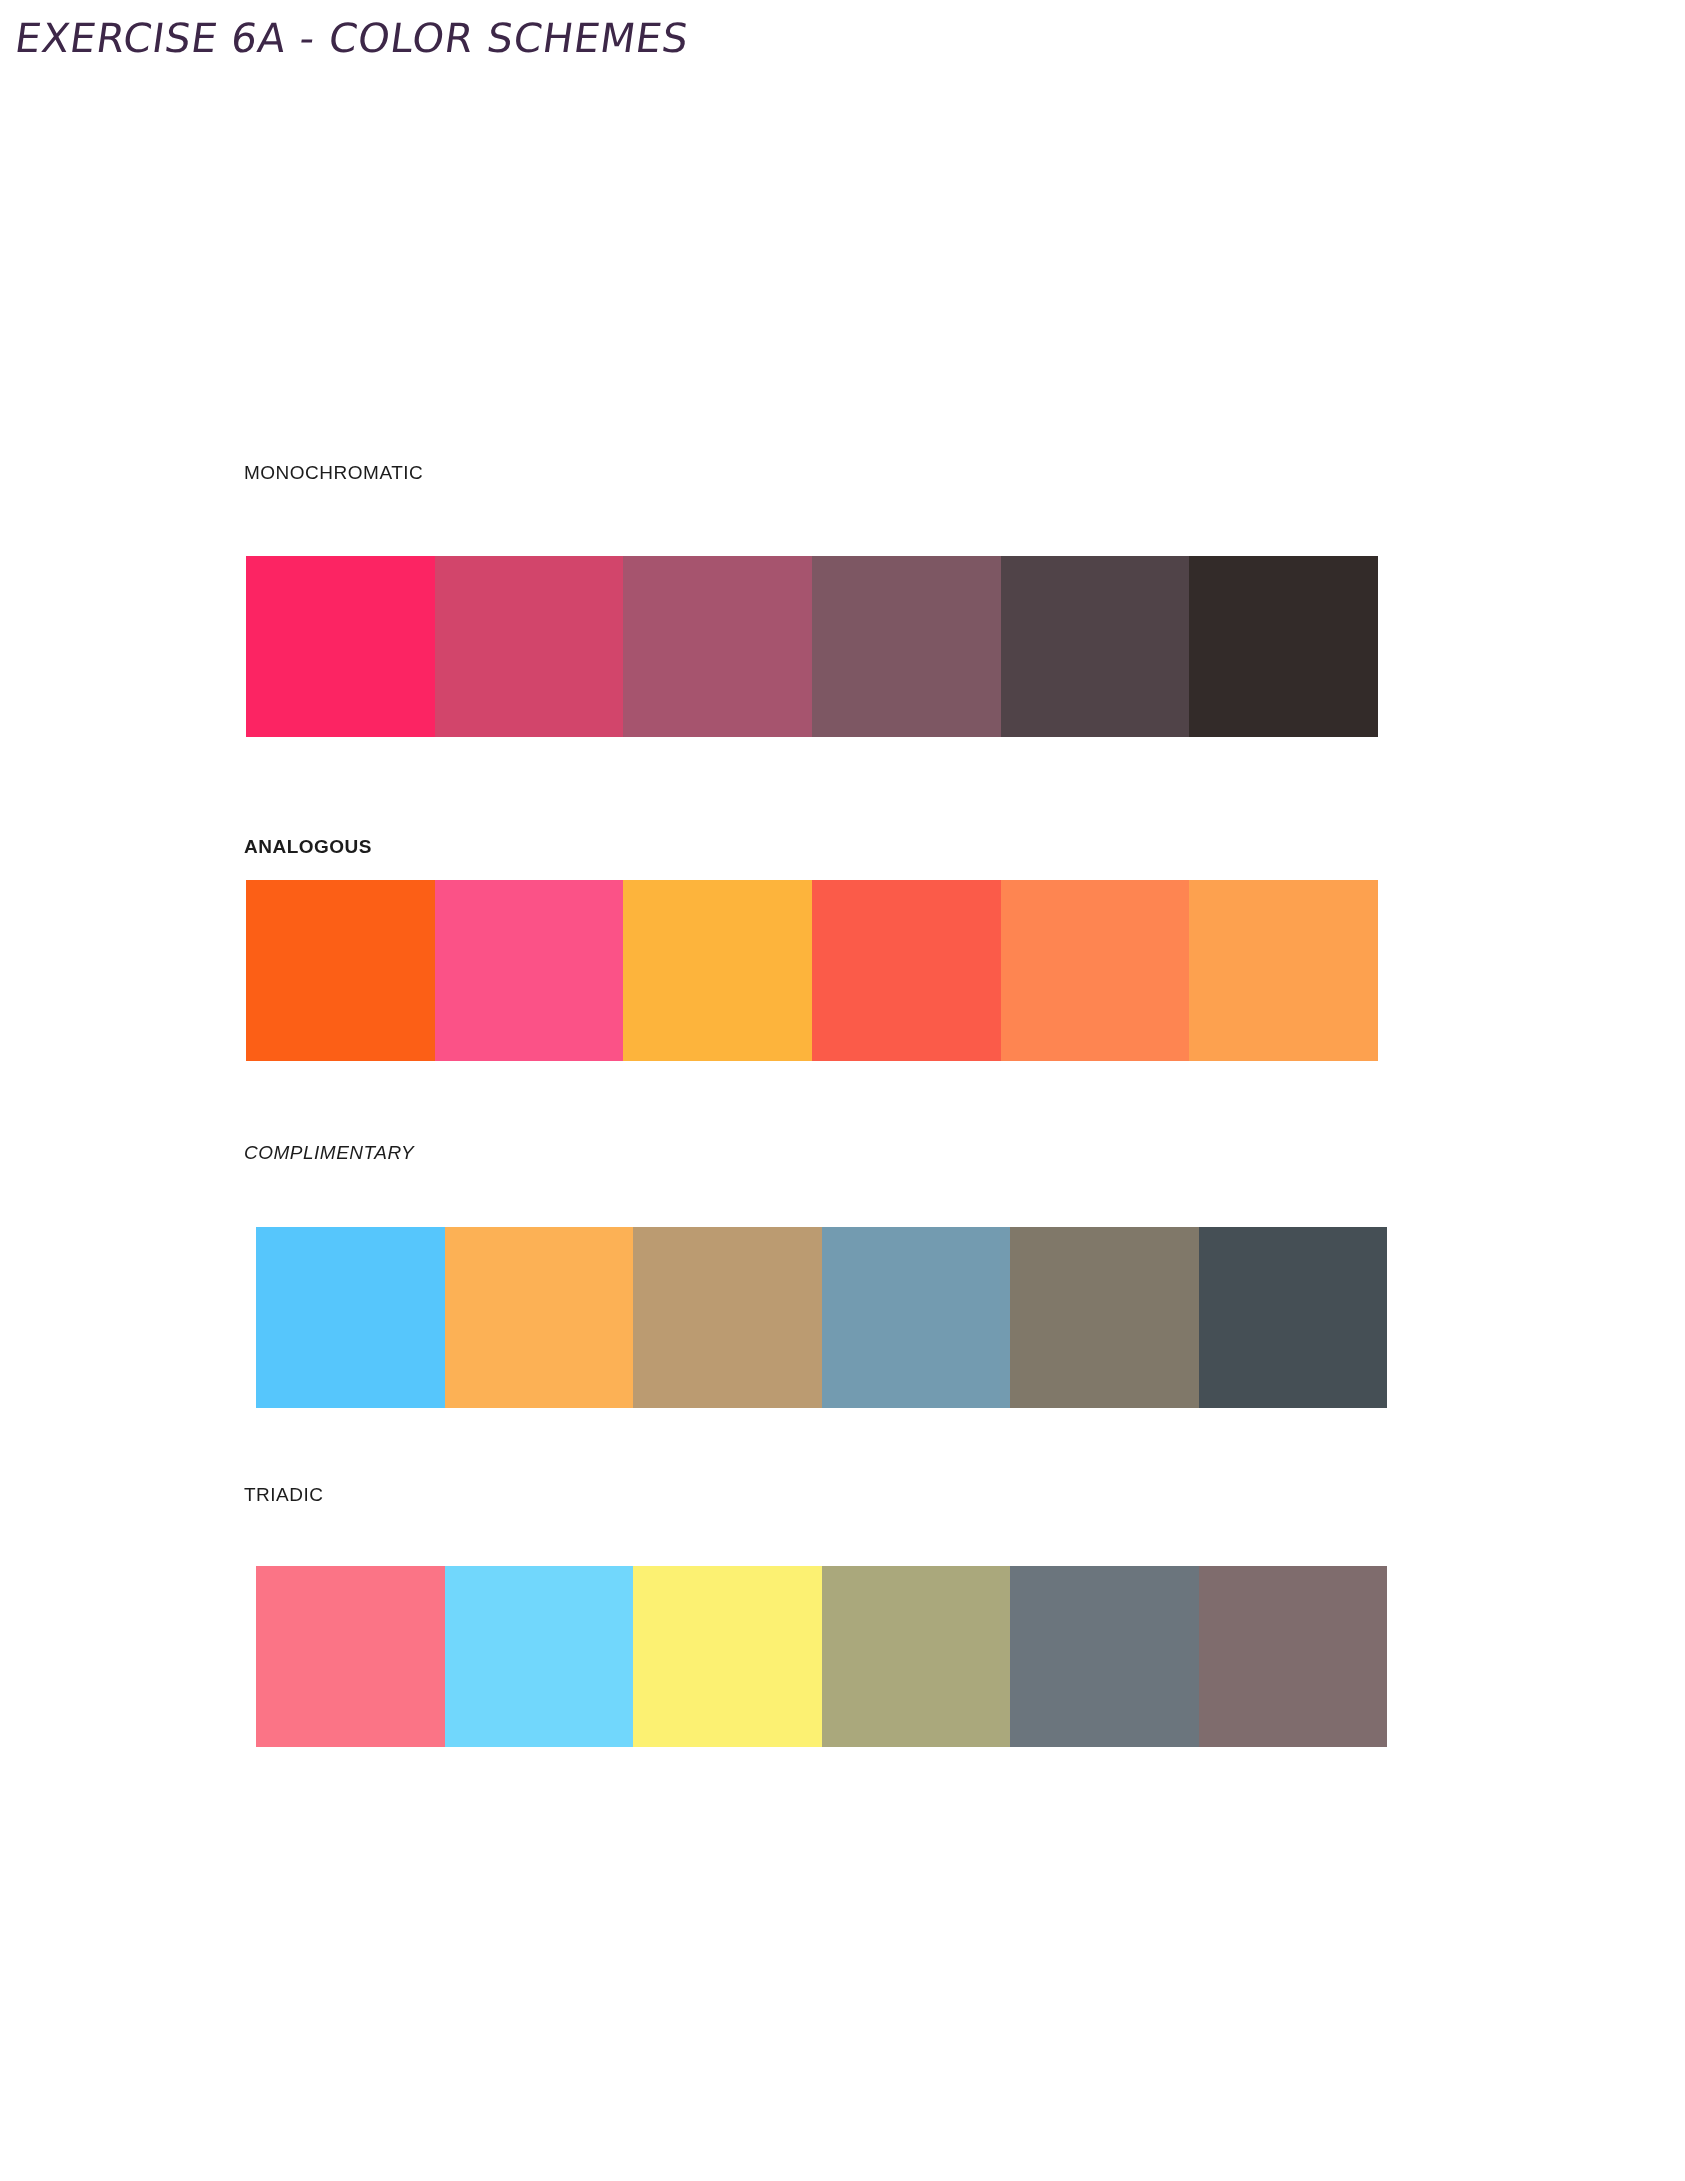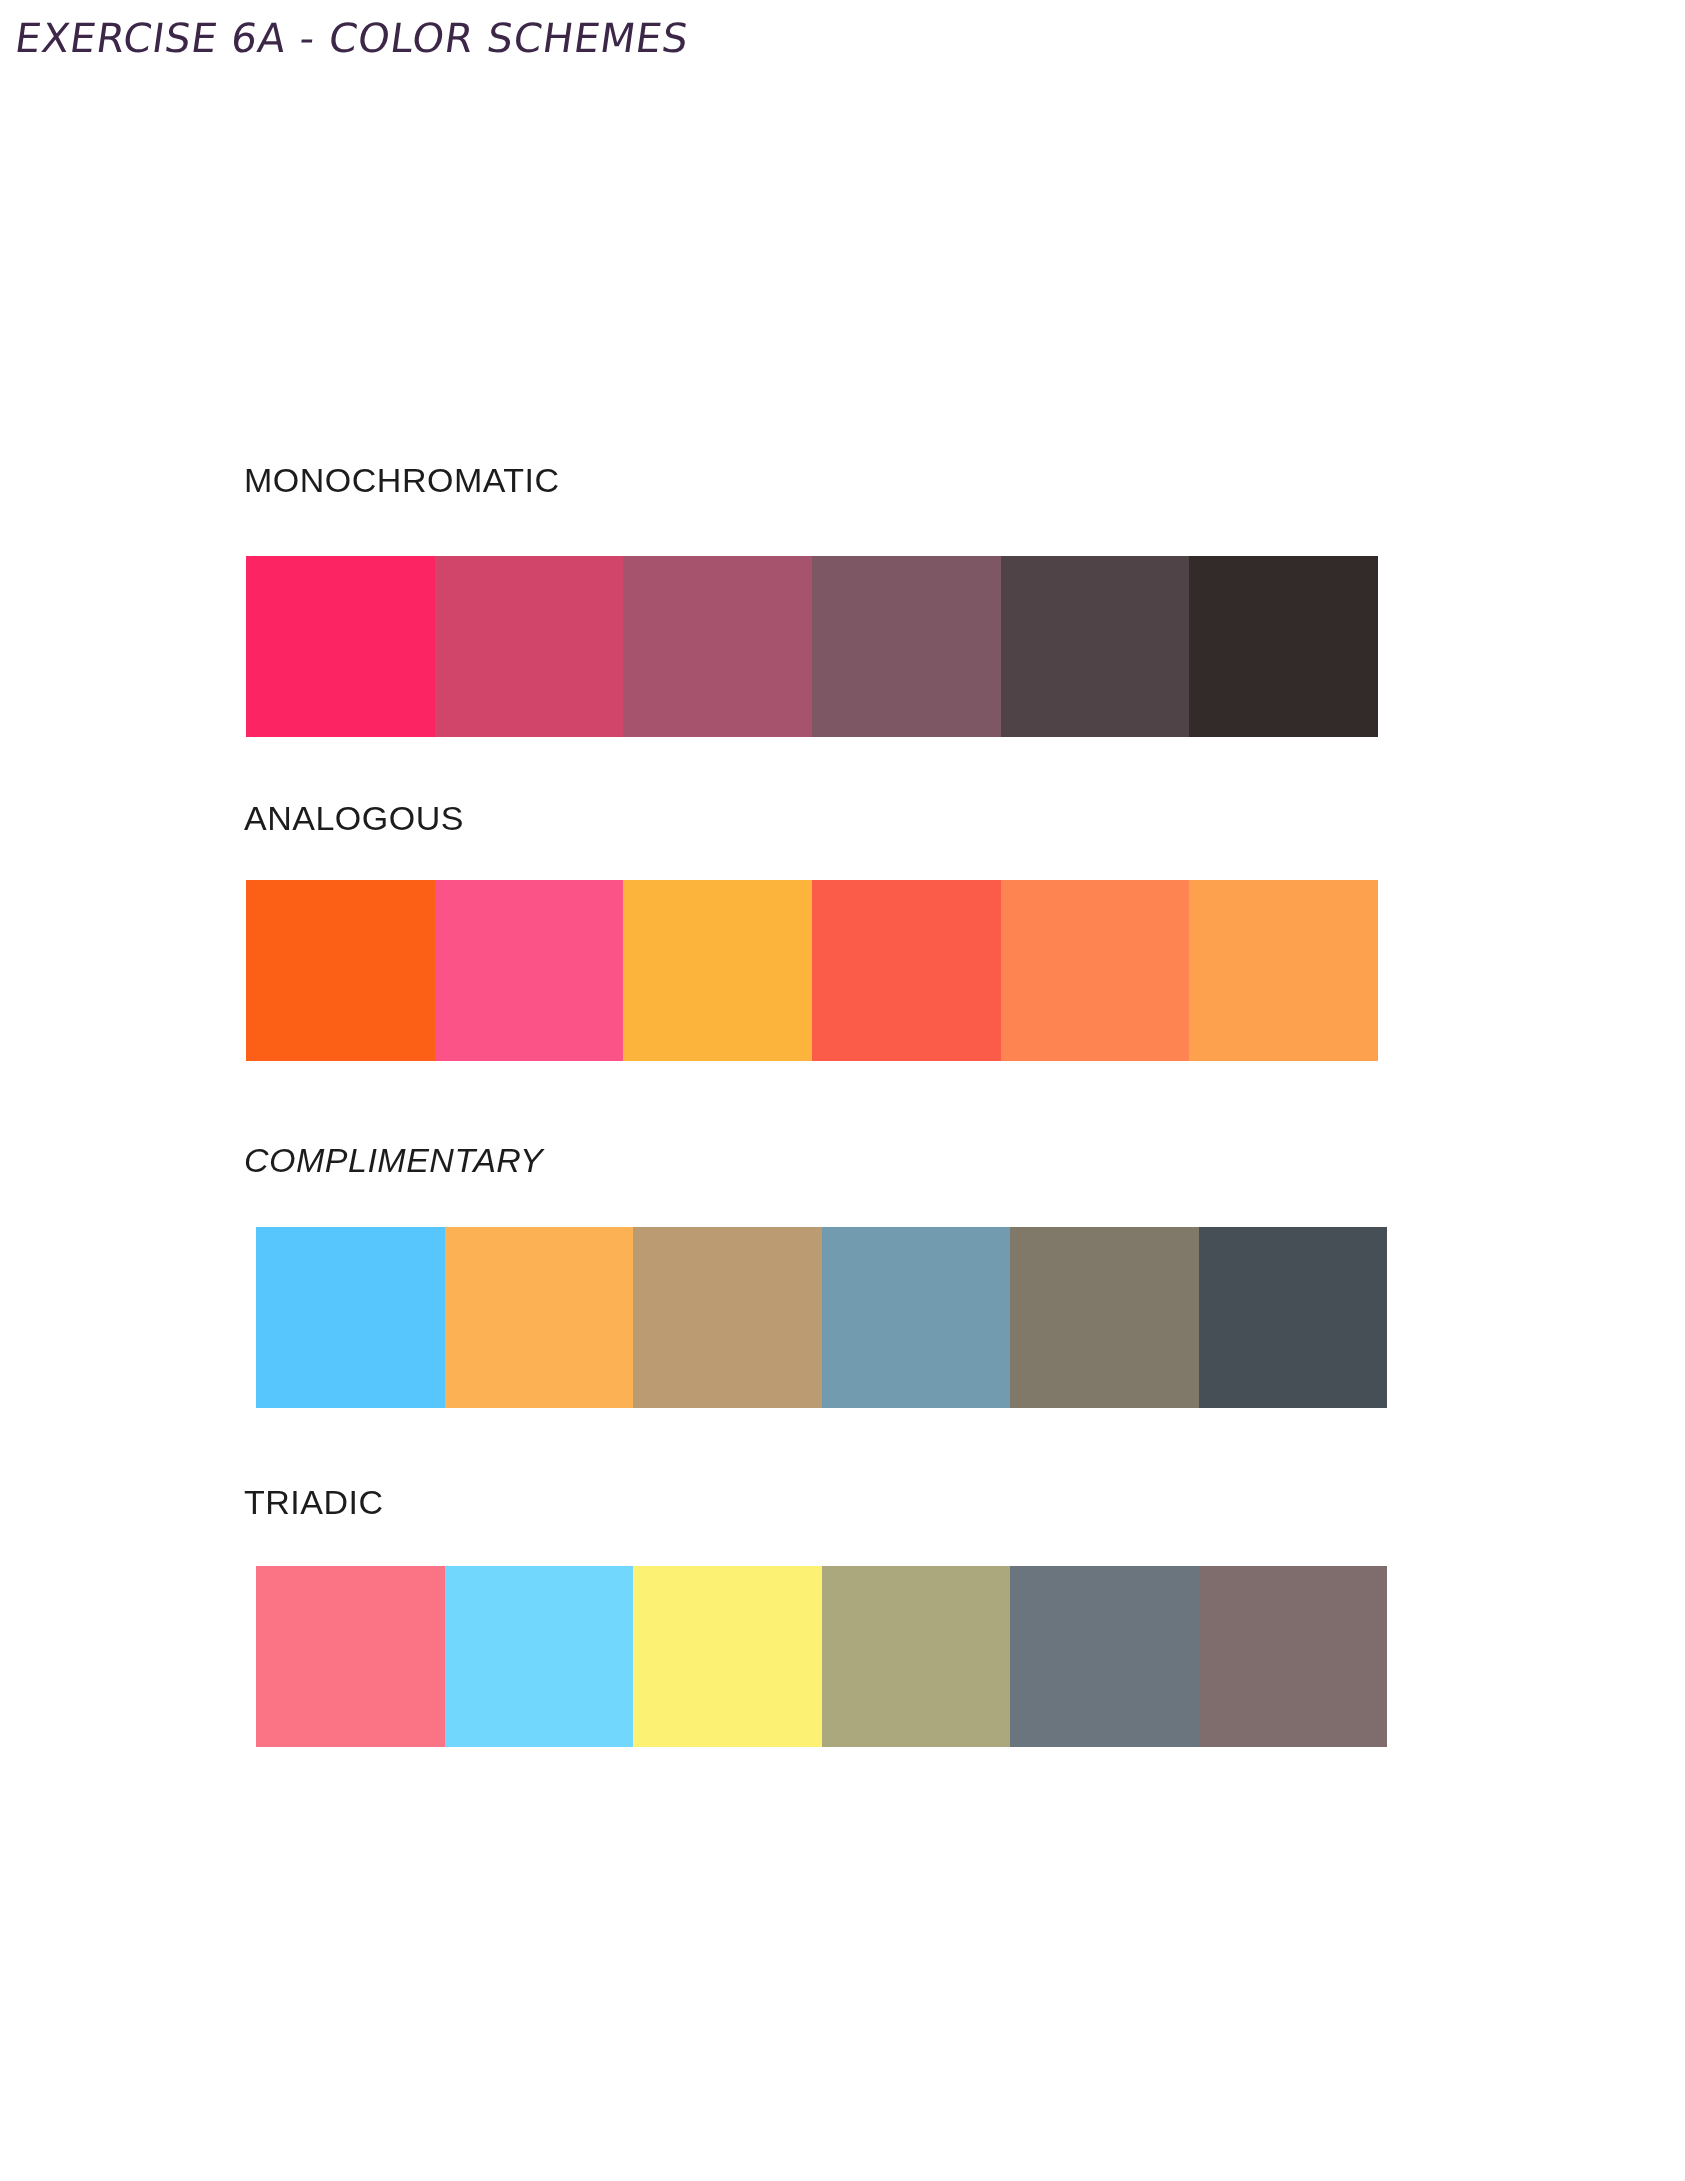--- a/index.html
+++ b/index.html
@@ -42,21 +42,21 @@
   
   .section {
     position: absolute;
     left: 0;
     width: 1685px;
   }
 
   .section-label {
     position: absolute;
     font-family: "Liberation Sans", sans-serif;
-    font-size: 34px;
+    font-size: 19px;
     letter-spacing: 0.5px;
     color: #1c1c1c;
     white-space: nowrap;
     line-height: 1;
   }
 
   .swatch-row {
     position: absolute;
     display: flex;
     height: 181px;
@@ -65,21 +65,21 @@
 
   .swatch {
     flex: 1 1 0;
     height: 100%;
   }
 
   
   .sec-mono   .section-label { left: 244px; top: 463px; }
   .sec-mono   .swatch-row    { left: 246px; top: 556px; width: 1132px; }
 
-  .sec-analog .section-label { left: 244px; top: 801px; }
+  .sec-analog .section-label { left: 244px; top: 837px; font-weight: bold; }
   .sec-analog .swatch-row    { left: 246px; top: 880px; width: 1132px; }
 
   .sec-comp   .section-label { left: 244px; top: 1143px; font-style: italic; }
   .sec-comp   .swatch-row    { left: 256px; top: 1227px; width: 1131px; }
 
   .sec-triad  .section-label { left: 244px; top: 1485px; }
   .sec-triad  .swatch-row    { left: 256px; top: 1566px; width: 1131px; }
 </style>
 </head>
 <body>

